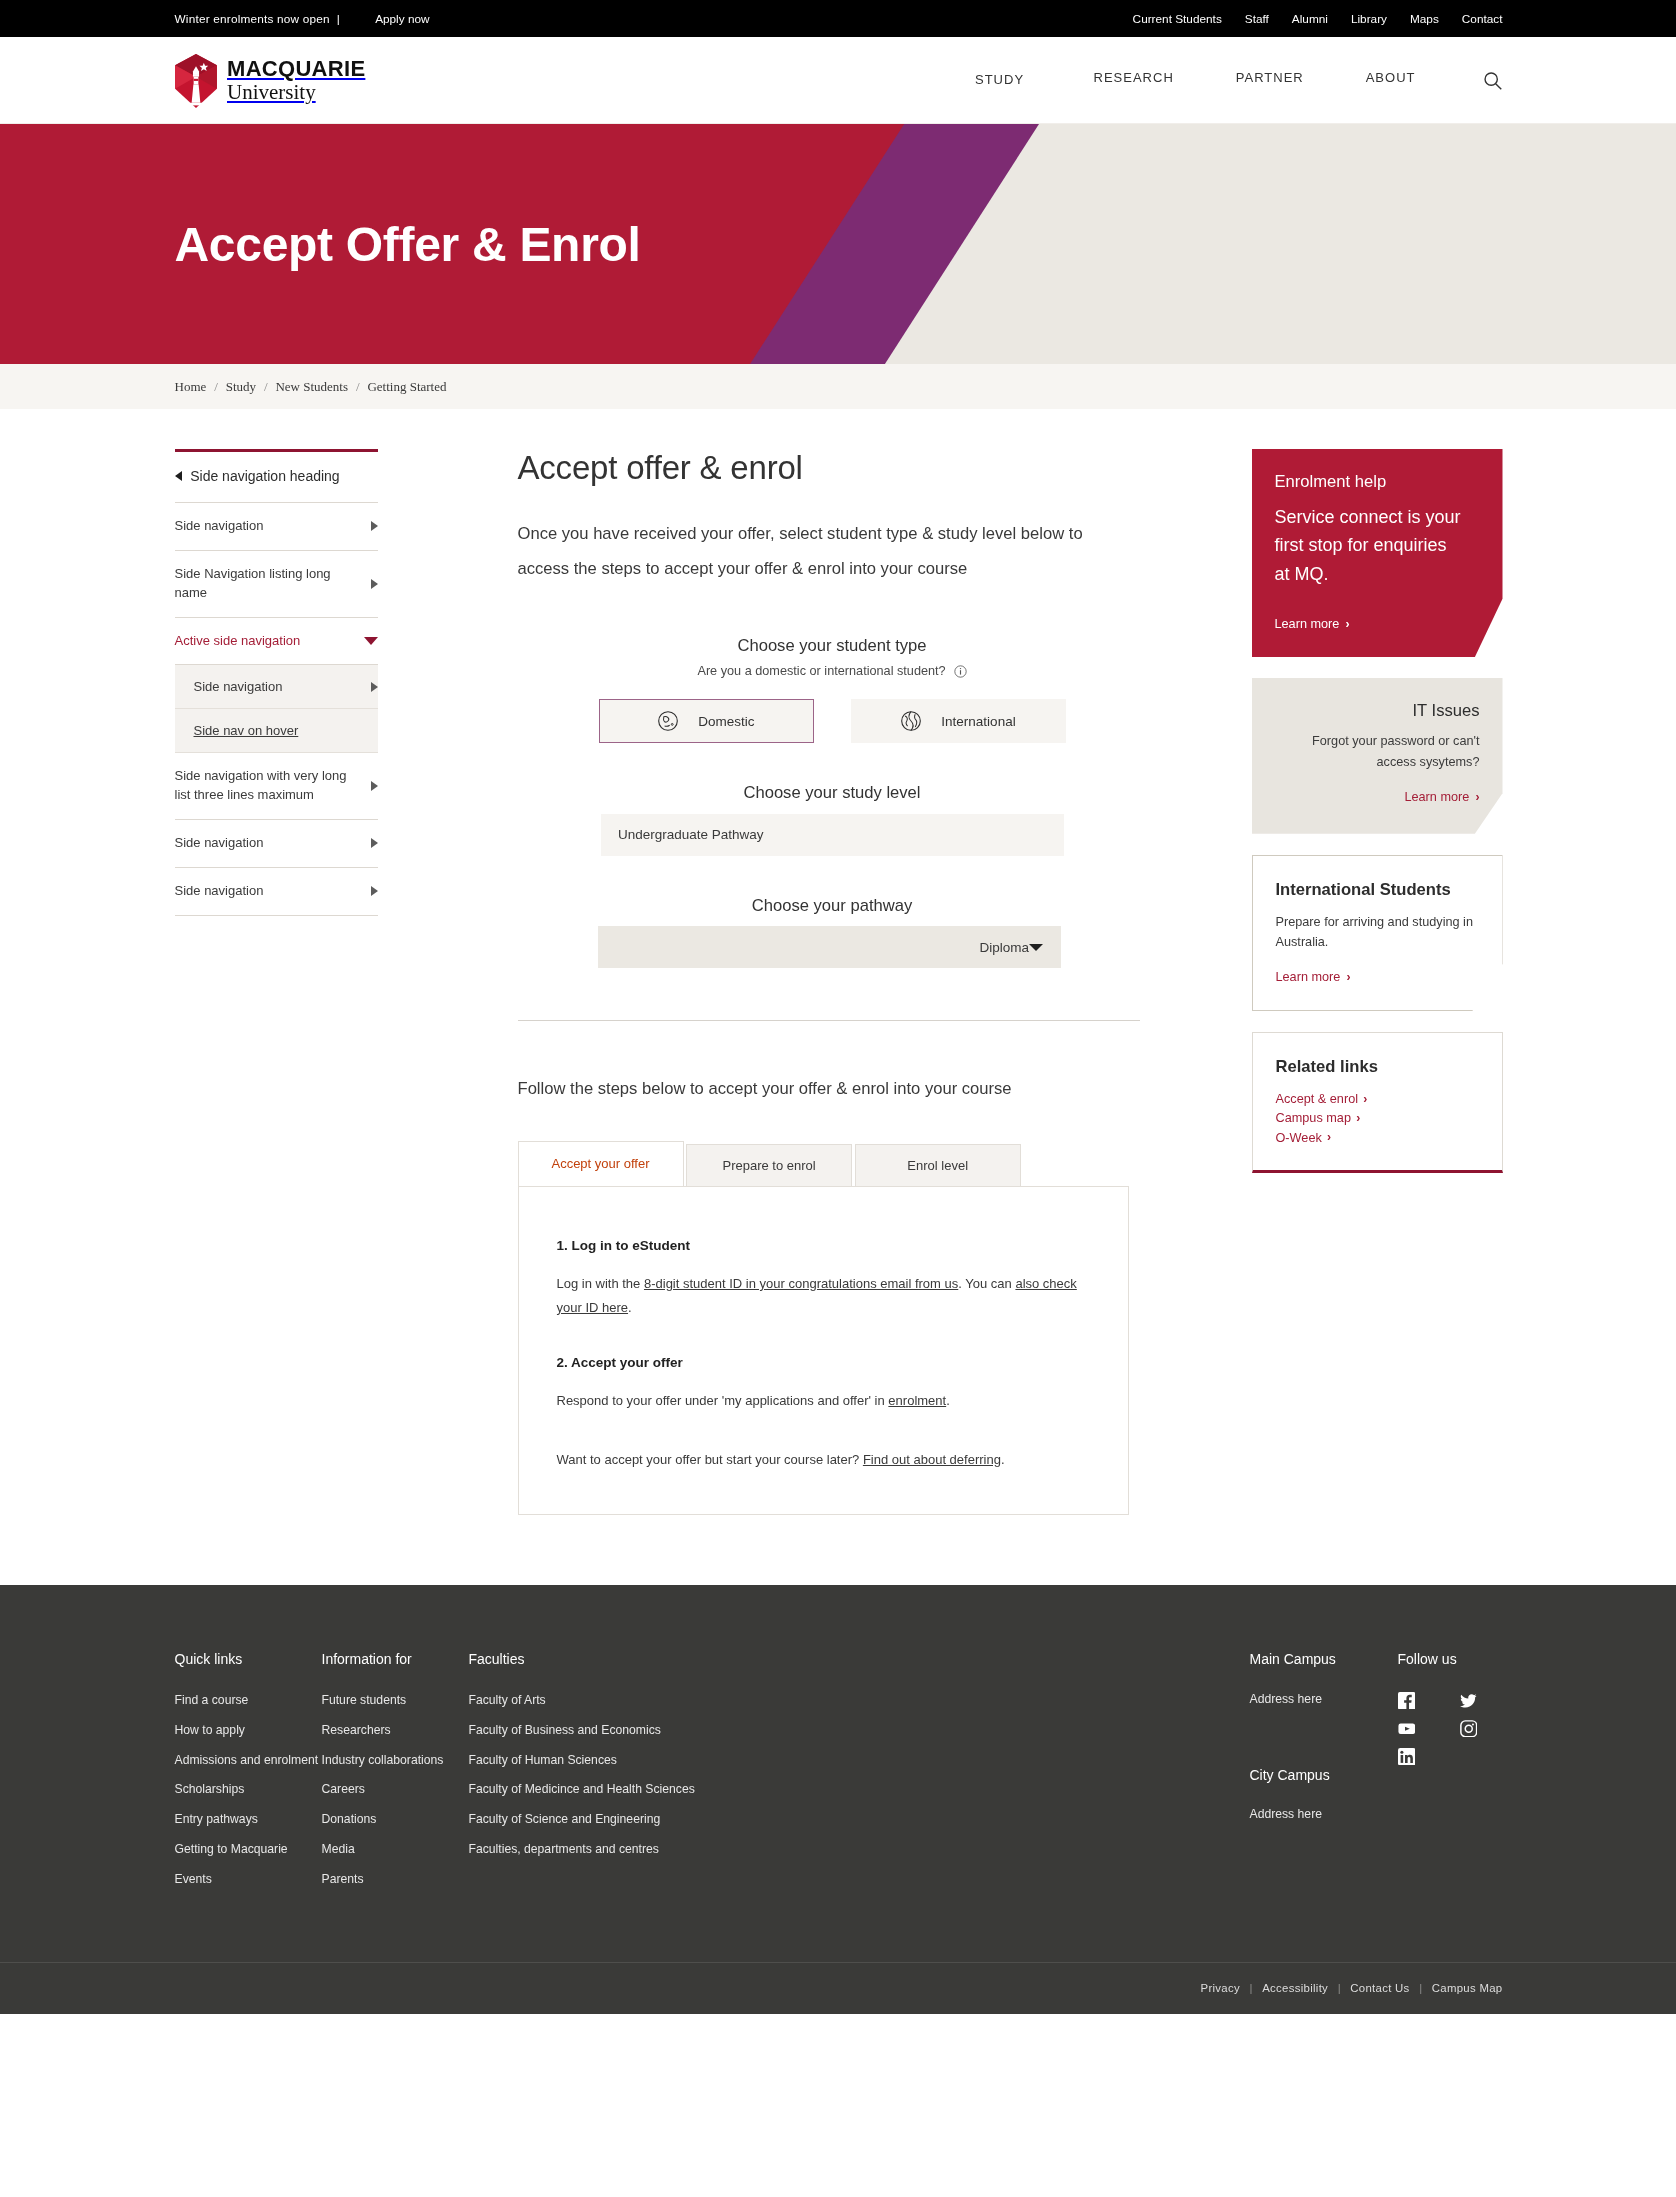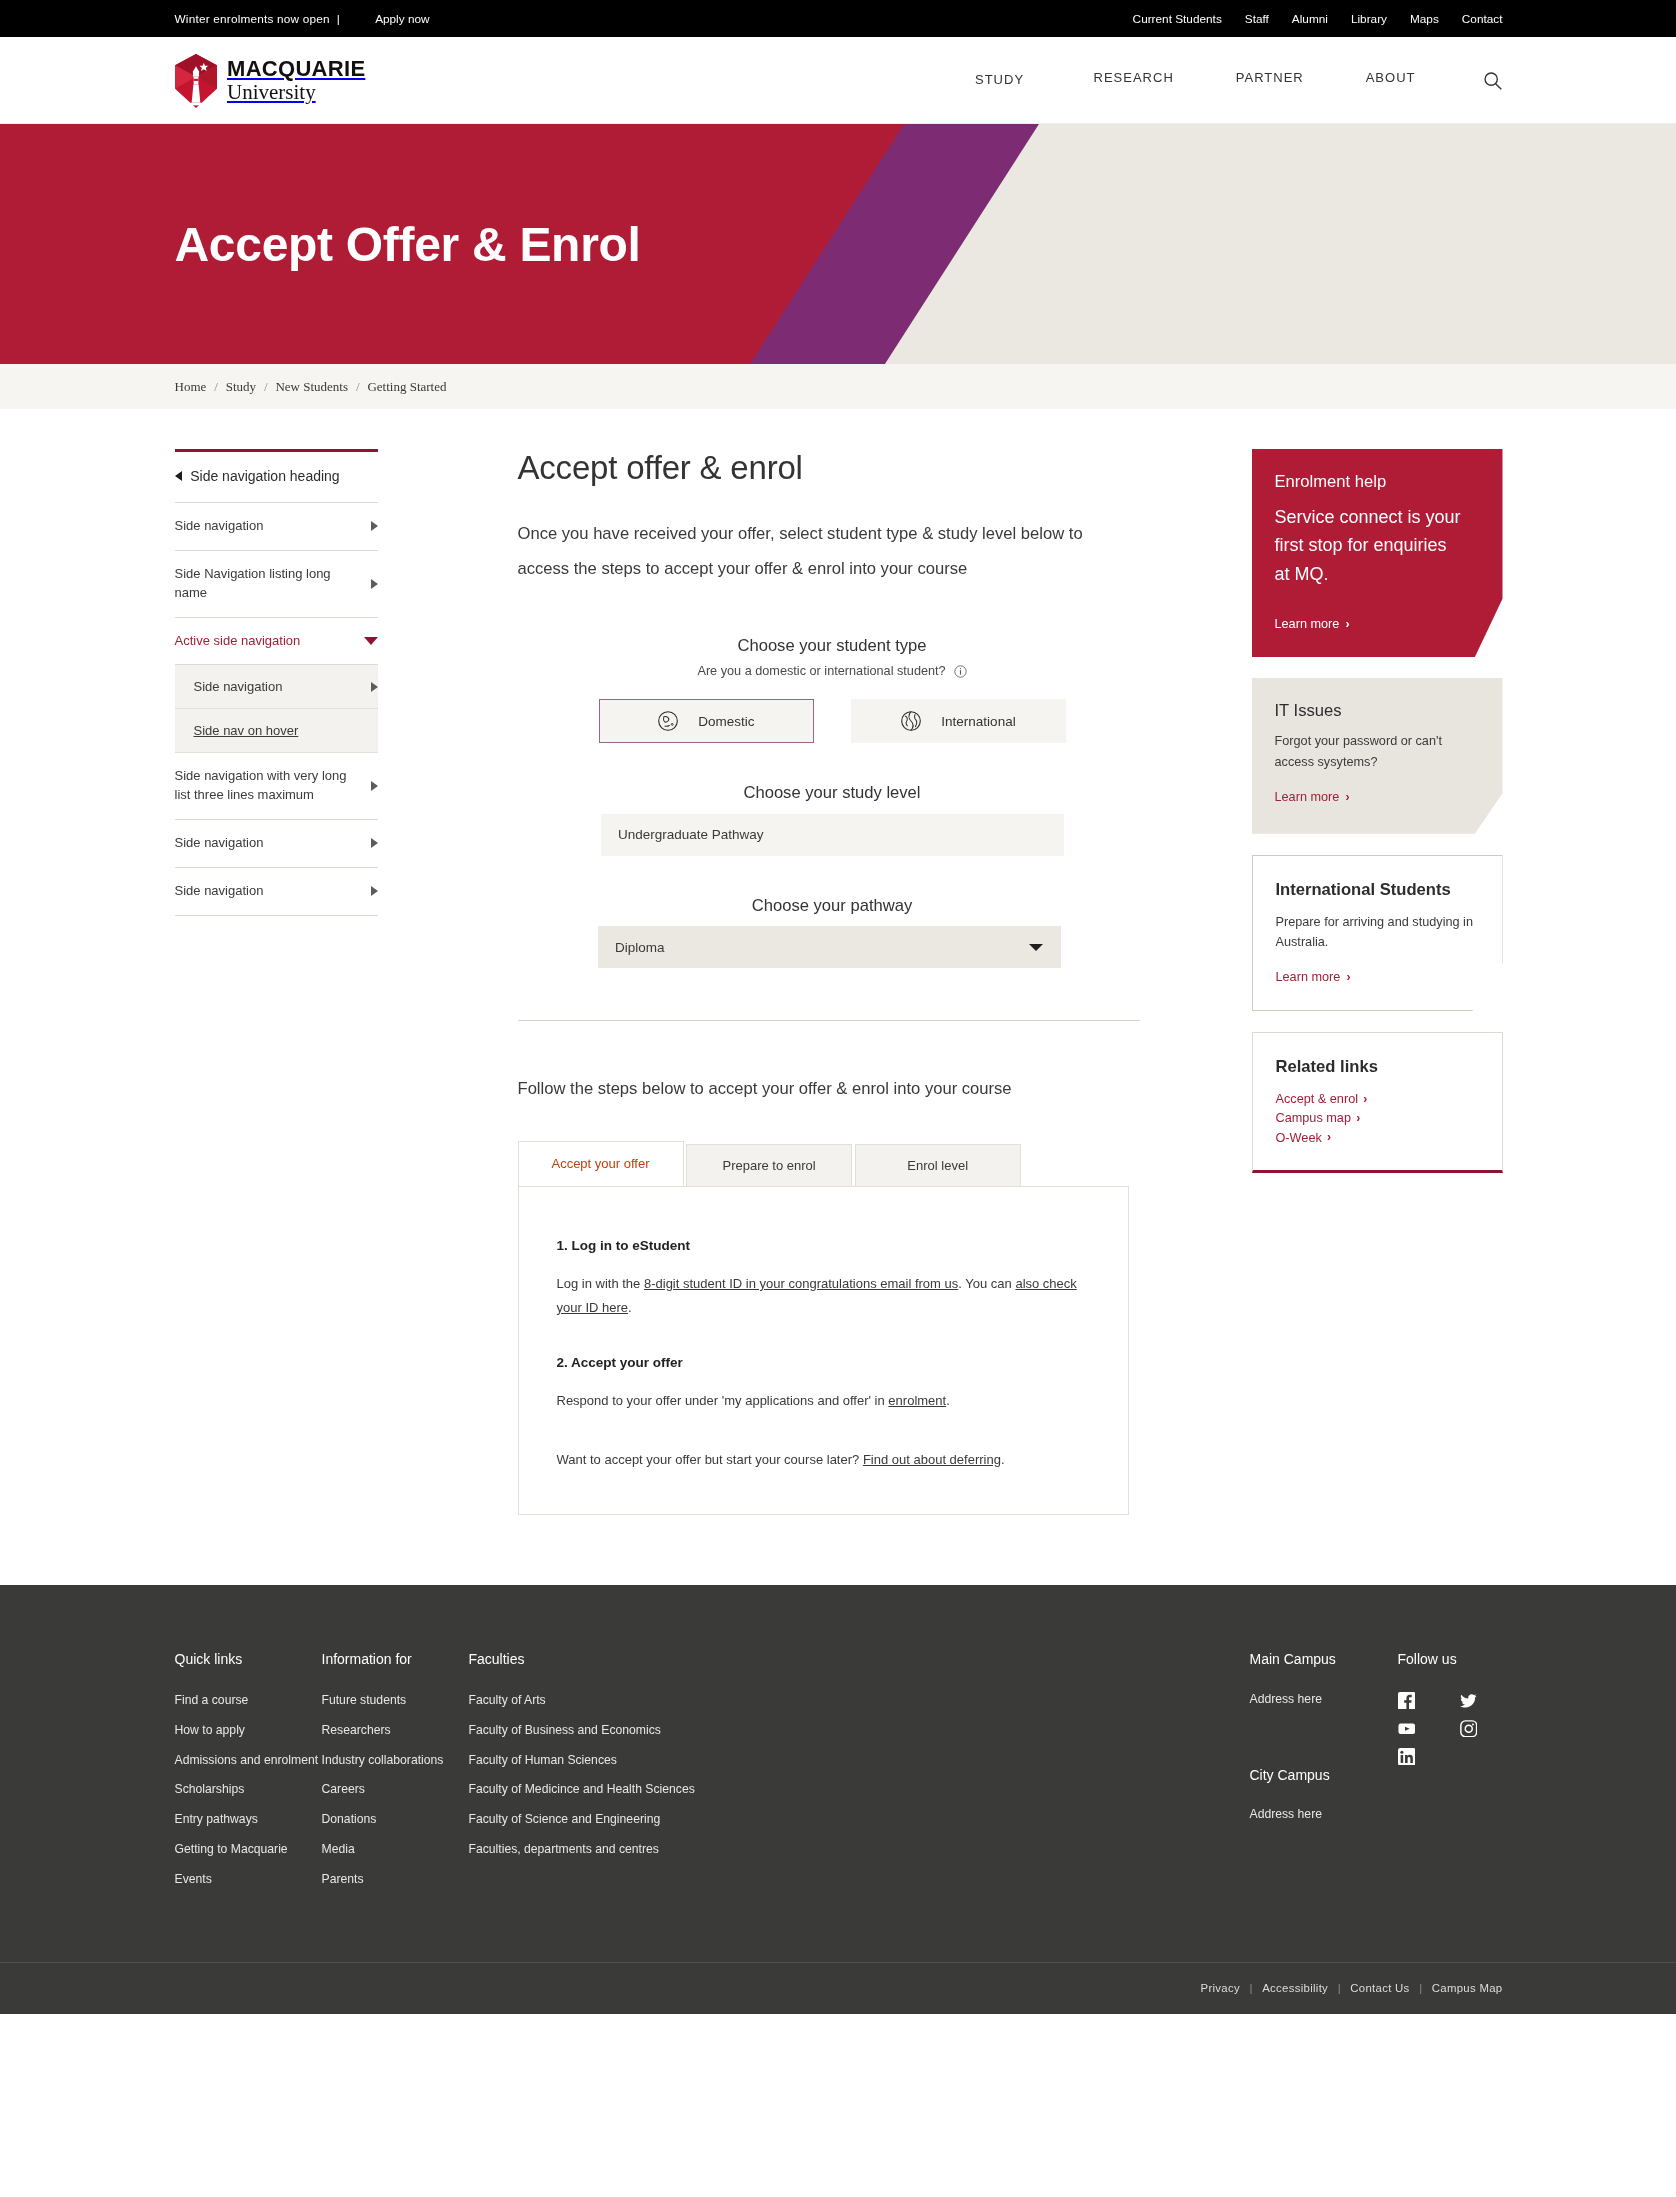--- a/index.html
+++ b/index.html
@@ -255,21 +255,21 @@
     height: 42px;
     background: #f6f4f1;
     display: flex; align-items: center;
     padding: 0 17.5px;
     font-size: 13.5px;
     color: #3a3a3a;
   }
   .field-box.select {
     width: 463px;
     background: #ebe8e2;
-    justify-content: space-between;
+    justify-content: flex-end;
     cursor: pointer;
     margin-left: 80px;
   }
   .caret-down-dark {
     width: 0; height: 0; flex:none;
     border-left: 7px solid transparent;
     border-right: 7px solid transparent;
     border-top: 7.9px solid #1f1f1f;
   }
   .divider-rule {
@@ -323,20 +323,21 @@
     padding: 23px 40px 26px 23px;
     clip-path: polygon(0 0, 100% 0, 100% 72%, 89% 100%, 0 100%);
   }
   .card-red h3 { font-size: 16.6px; font-weight: normal; margin-bottom: 10.5px; }
   .card-red p { font-size: 18px; line-height: 1.6; margin-bottom: 26px; }
   .card-grey {
     background: #e8e5df;
     color: #2d2d2d;
     padding: 23px 23px 30px 23px;
     clip-path: polygon(0 0, 100% 0, 100% 74%, 89% 100%, 0 100%);
+    text-align: right;
   }
   .card-grey h3 { font-size: 16.6px; font-weight: normal; margin-bottom: 10.5px; }
   .card-grey p { font-size: 12.7px; line-height: 1.6; margin-bottom: 15.7px; color: #3b3b3b; }
   .card-outline {
     background: #ffffff;
     border: 0.9px solid #cfcabf;
     padding: 23px 23px 26px 23px;
     clip-path: polygon(0 0, 100% 0, 100% 70%, 88% 100%, 0 100%);
   }
   .card-outline h3 { font-size: 16.6px; font-weight: bold; margin-bottom: 10.5px; line-height: 1.35; }

